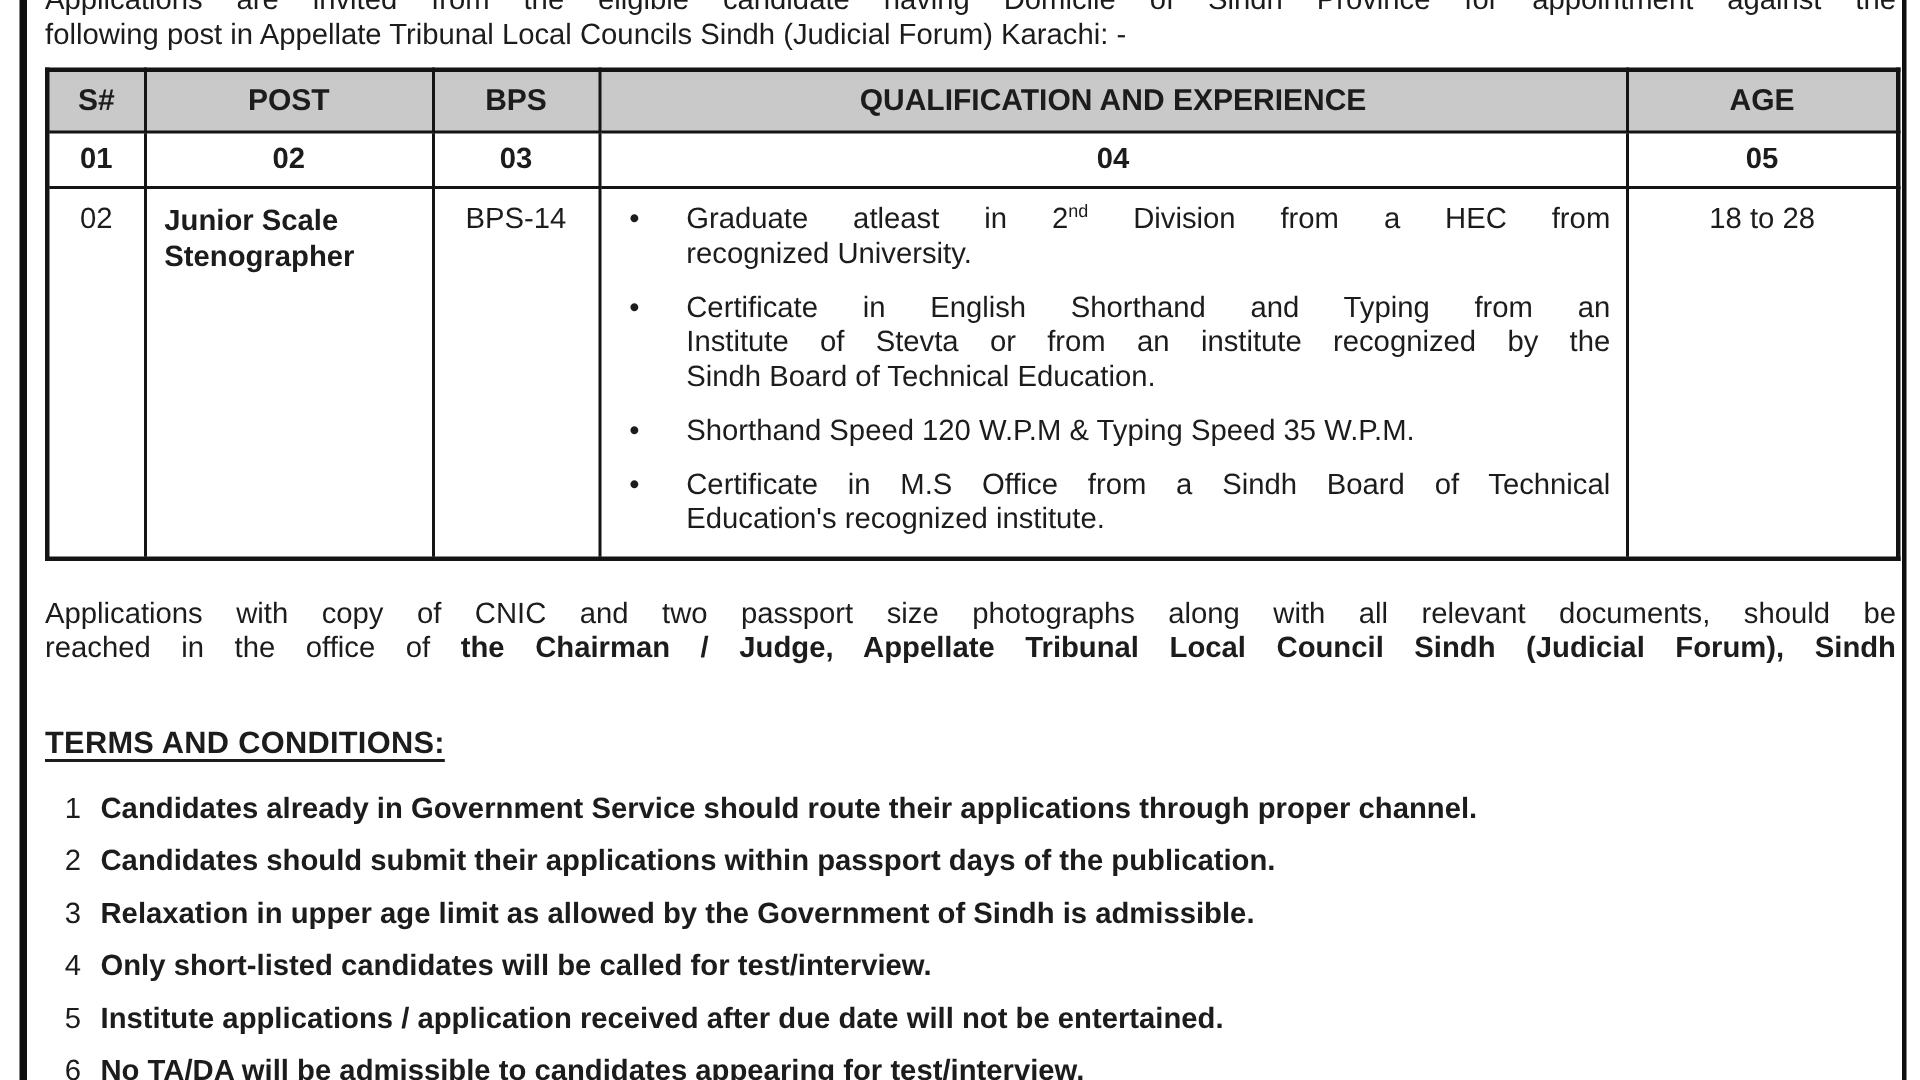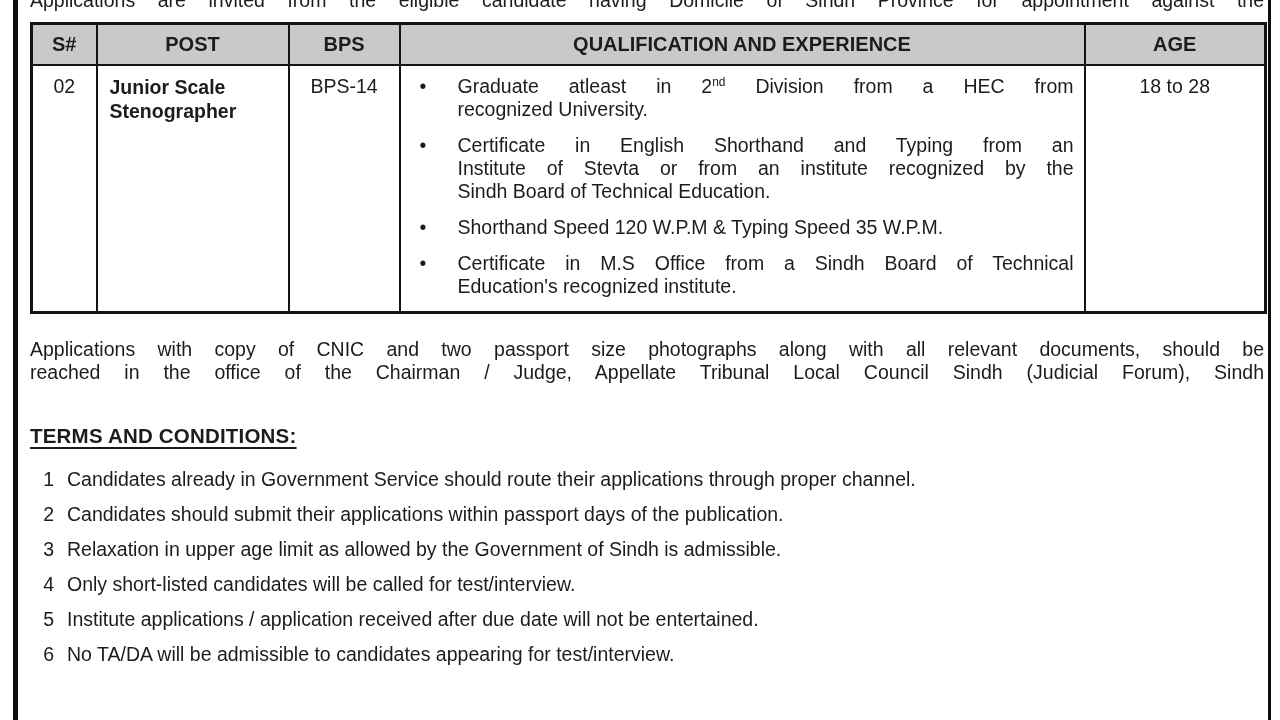--- a/index.html
+++ b/index.html
@@ -46,63 +46,71 @@
   td.c-serial, td.c-bps, td.c-age { text-align: center; padding-top: 9px; }
   td.c-post { font-weight: bold; padding: 9px 10px 0 12px; line-height: 24px; margin-top: 40px; }
   td.c-qual { padding: 9px 0 0 0; }
 
   .bullet { display: flex; margin-bottom: 13px; line-height: 23px; }
   .bullet .dot { flex: 0 0 57px; padding-left: 19px; }
   .bullet .btext { flex: 1; padding-right: 10px; }
   sup { font-size: 12px; line-height: 0; }
 
   .address { margin-top: 24px; font-size: 19.5px; line-height: 23px; }
-  .address .bold, .bold { font-weight: normal; }
+  .address .bold, .bold { font-weight: bold; }
 
   .terms-heading {
     margin-top: 40px;
     font-size: 20.5px;
     font-weight: bold;
     text-decoration: underline;
     text-decoration-thickness: 2px;
     text-underline-offset: 4px;
     letter-spacing: 0.2px;
   }
   .terms-list { margin-top: 20px; }
   .term { display: flex; margin-bottom: 12px; font-size: 19.5px; line-height: 23px; }
   .term .num { flex: 0 0 24px; text-align: right; margin-right: 13px; }
-  .term .ttext { flex: 1; }
+  .term .ttext { flex: 1; font-weight: bold; }
 </style>
 </head>
 <body>
 
 <div class="rule-left"></div>
 <div class="rule-right"></div>
 
 <div class="content">
 
   <div class="intro">
     <div class="jline">Applications are invited from the eligible candidate having Domicile of Sindh Province for appointment against the</div>
+    <div class="lline">following post in Appellate Tribunal Local Councils Sindh (Judicial Forum) Karachi: -</div>
   </div>
 
   <table class="recruit">
     <colgroup>
       <col style="width:65px">
         <col style="width:192px">
         <col style="width:111px">
         <col style="width:685px">
         <col style="width:181px">
     </colgroup>
     <tbody>
         <tr>
       <th>S#</th>
       <th>POST</th>
       <th>BPS</th>
       <th>QUALIFICATION AND EXPERIENCE</th>
       <th>AGE</th>
+    </tr>
+    <tr class="nums">
+      <td>01</td>
+      <td>02</td>
+      <td>03</td>
+      <td>04</td>
+      <td>05</td>
     </tr>
     <tr class="jobrow">
       <td class="c-serial">02</td>
       <td class="c-post">Junior Scale Stenographer</td>
       <td class="c-bps">BPS-14</td>
       <td class="c-qual">
 
         <div class="bullet">
           <span class="dot">•</span>
           <div class="btext">

